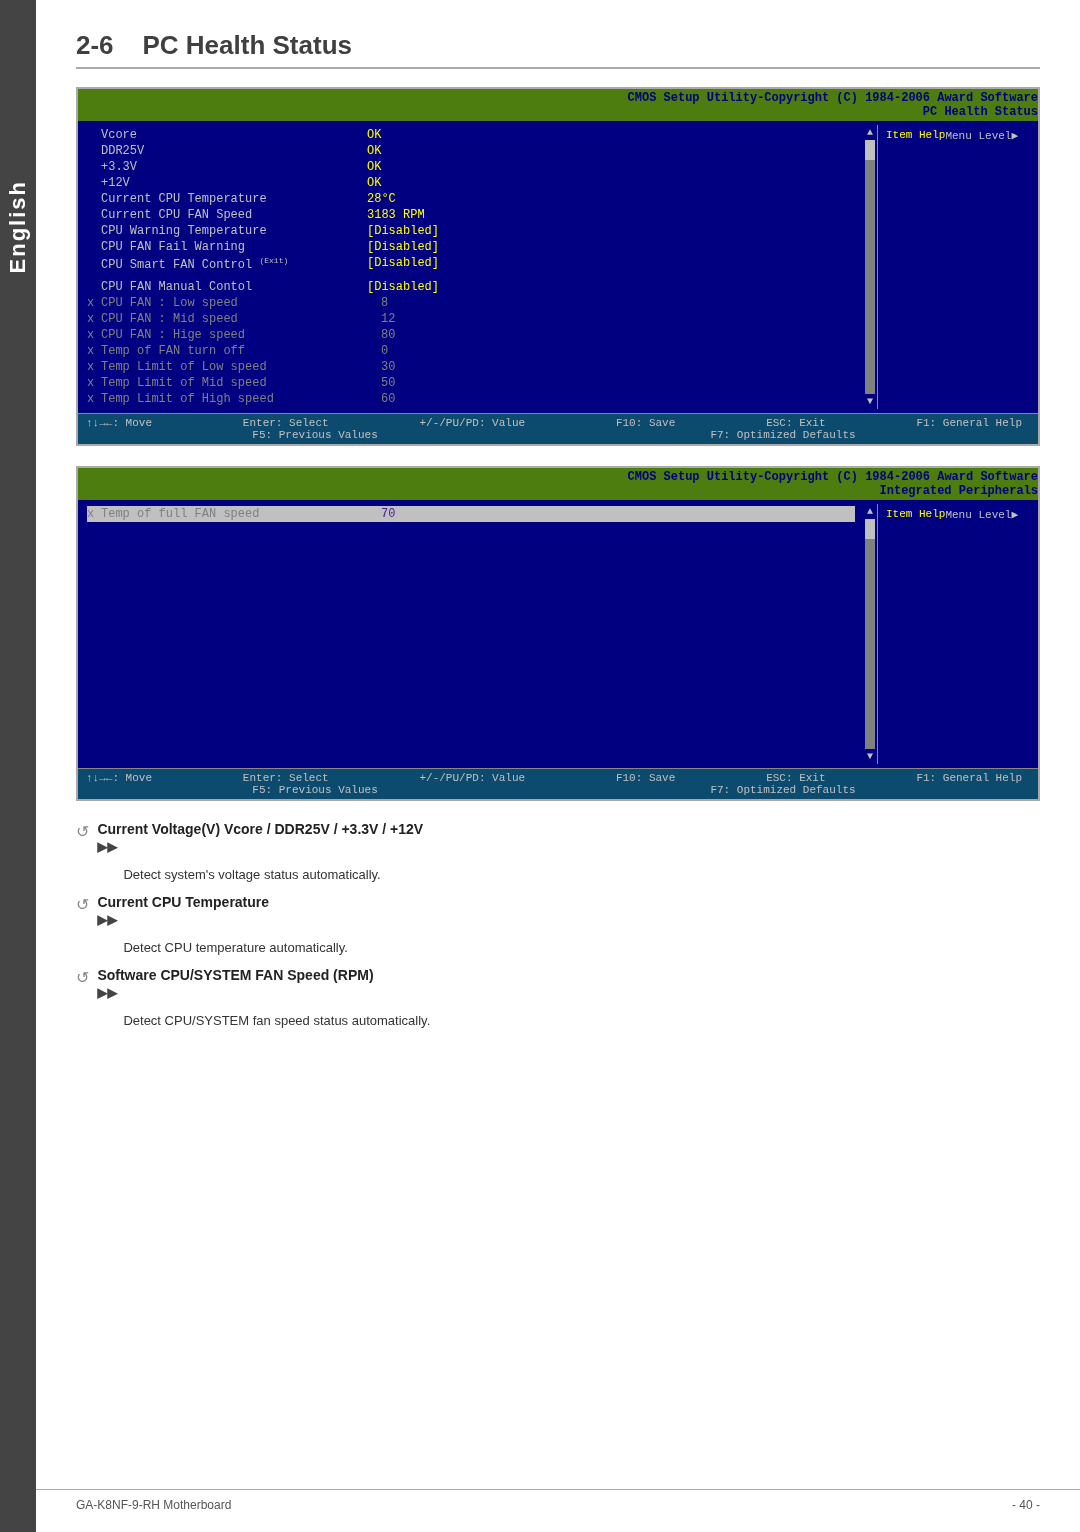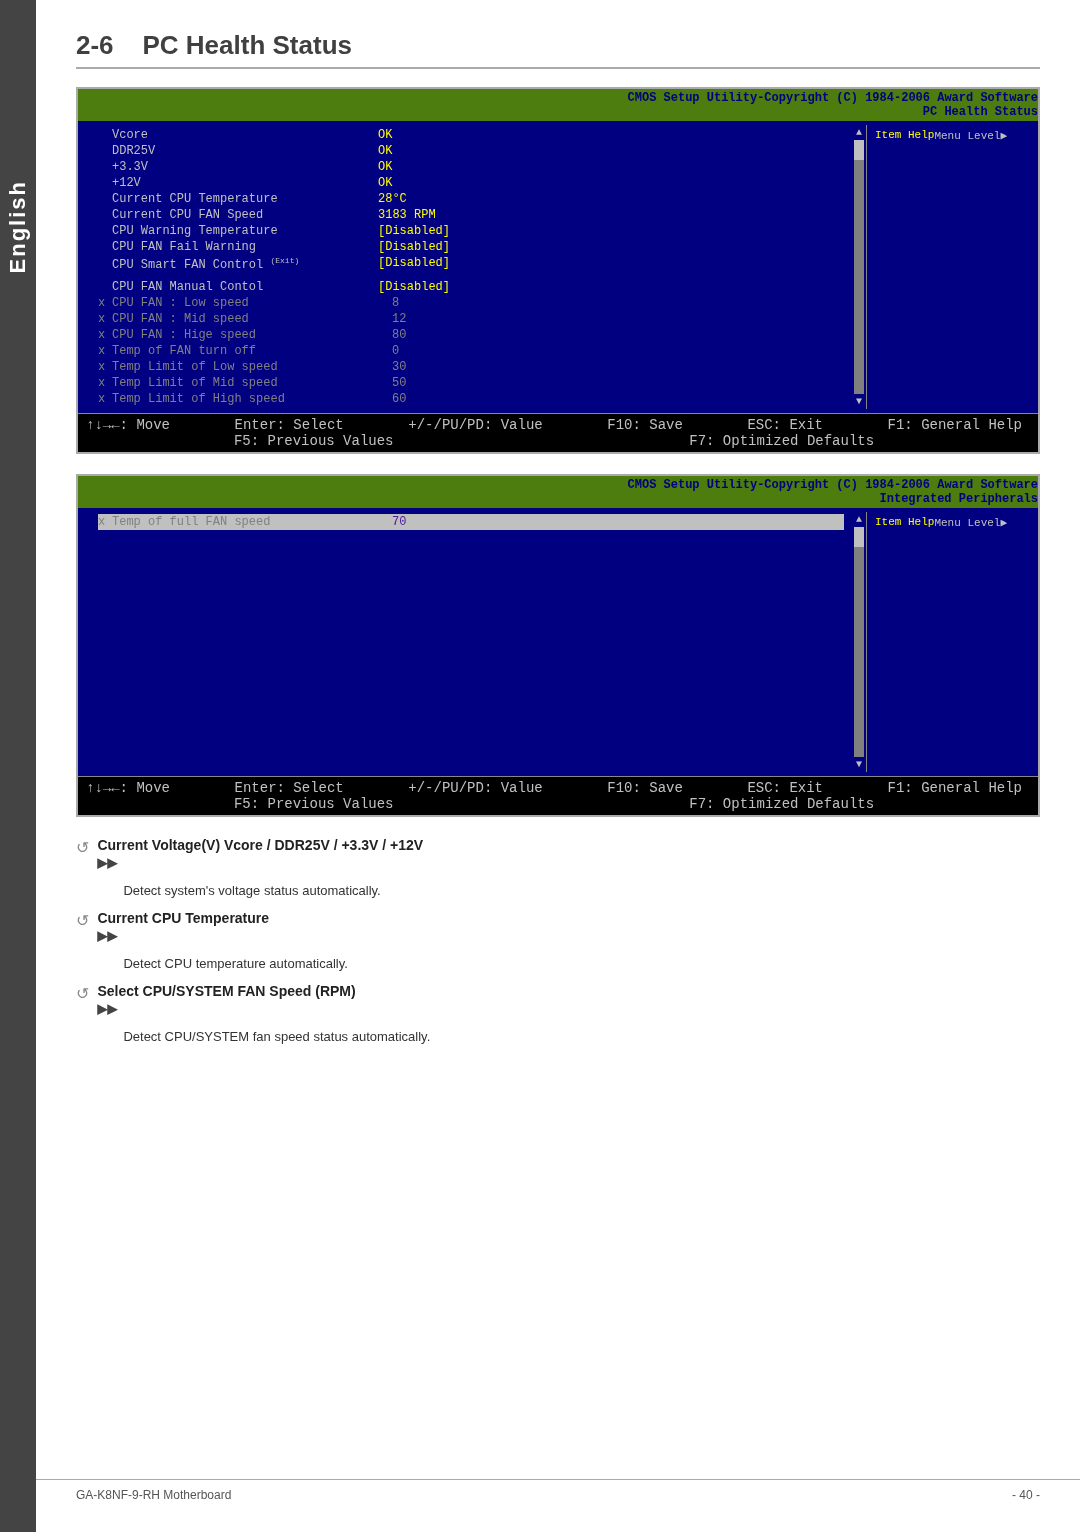--- a/index.html
+++ b/index.html
@@ -65,21 +65,21 @@
       background: #4d7c0f;
       color: #000080;
       text-align: right;
       padding: 2px 0;
       font-weight: bold;
       font-size: 12px;
     }
 
     .bios-body {
       display: flex;
-      padding: 4px 12px;
+      padding: 4px 1px;
       justify-content: flex-end;
     }
 
     .bios-main {
       flex: 1;
       padding: 2px 8px;
     }
 
     .bios-sidebar {
       width: 160px;
@@ -171,26 +171,26 @@
       top: 0;
     }
 
     .bios-scroll-arrow-down {
       color: #c0c0c0;
       font-size: 10px;
       cursor: default;
     }
 
     .bios-footer {
-      background: #000000;
+      background: #0c4a6e;
       color: #c0c0c0;
       display: flex;
       justify-content: flex-end;
       padding: 3px 8px;
-      font-size: 14px;
+      font-size: 11px;
       border-top: 1px solid #888;
       flex-wrap: wrap;
     }
 
     .bios-footer-row {
       display: flex;
       justify-content: space-between;
       width: 100%;
     }
 
@@ -245,21 +245,21 @@
     }
 
     
     .page-footer {
       position: absolute;
       bottom: 20px;
       left: 36px;
       right: 0;
       display: flex;
       justify-content: space-between;
-      padding: 10px 40px;
+      padding: 0 40px;
       font-size: 12px;
       color: #555;
       border-top: 1px solid #aaa;
       padding-top: 8px;
     }
 
     .bios-sidebar-block {
       display: flex;
       flex-direction: row;
     }
@@ -463,21 +463,21 @@
           <div class="bullet-title">Current CPU Temperature</div>
           <div class="bullet-desc">
             <span class="bullet-desc-arrow">▶▶</span>
             <span class="bullet-desc-text">Detect CPU temperature automatically.</span>
           </div>
         </div>
       </div>
       <div class="bullet-item">
         <span class="bullet-arrow">↺</span>
         <div class="bullet-content">
-          <div class="bullet-title">Select CPU/SYSTEM FAN Speed (RPM)</div>
+          <div class="bullet-title">Software CPU/SYSTEM FAN Speed (RPM)</div>
           <div class="bullet-desc">
             <span class="bullet-desc-arrow">▶▶</span>
             <span class="bullet-desc-text">Detect CPU/SYSTEM fan speed status automatically.</span>
           </div>
         </div>
       </div>
     </div>
 
 </div>
 

